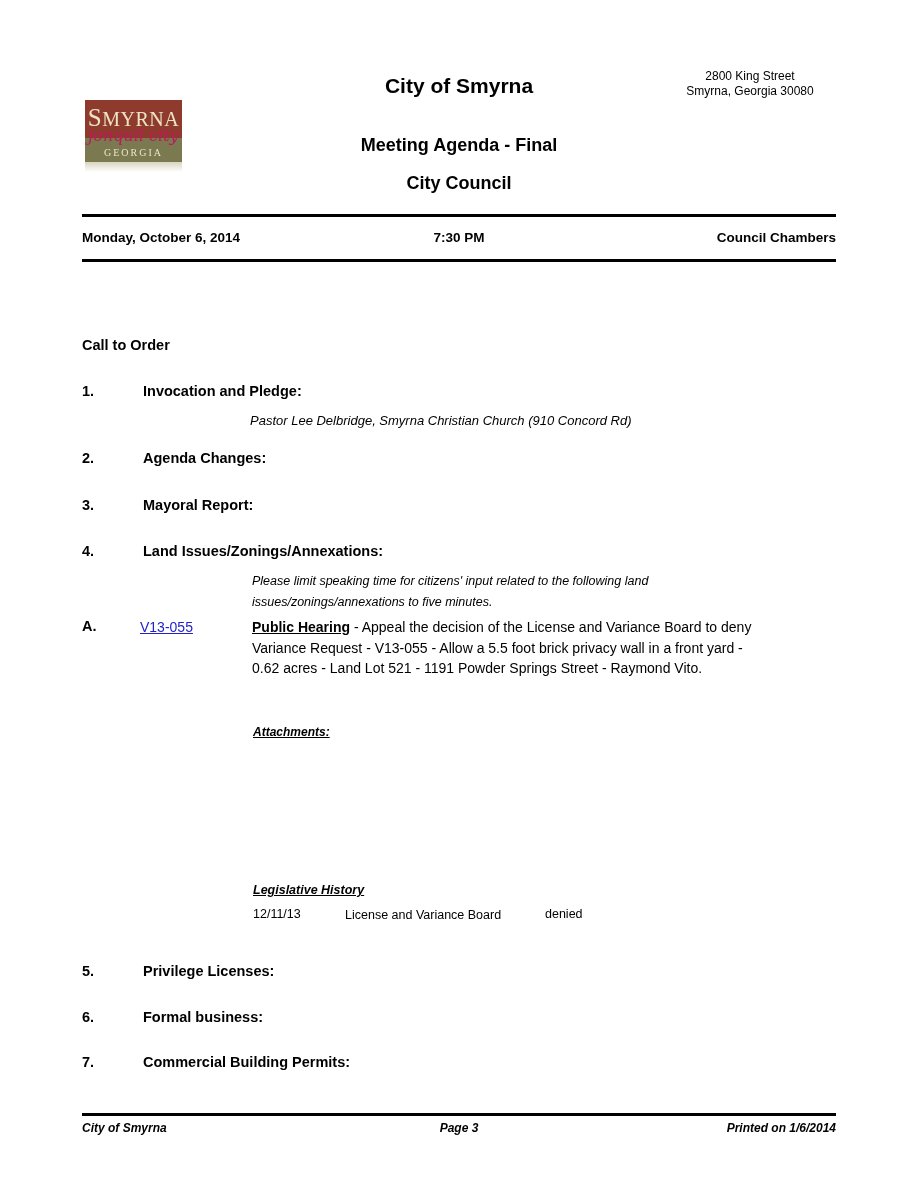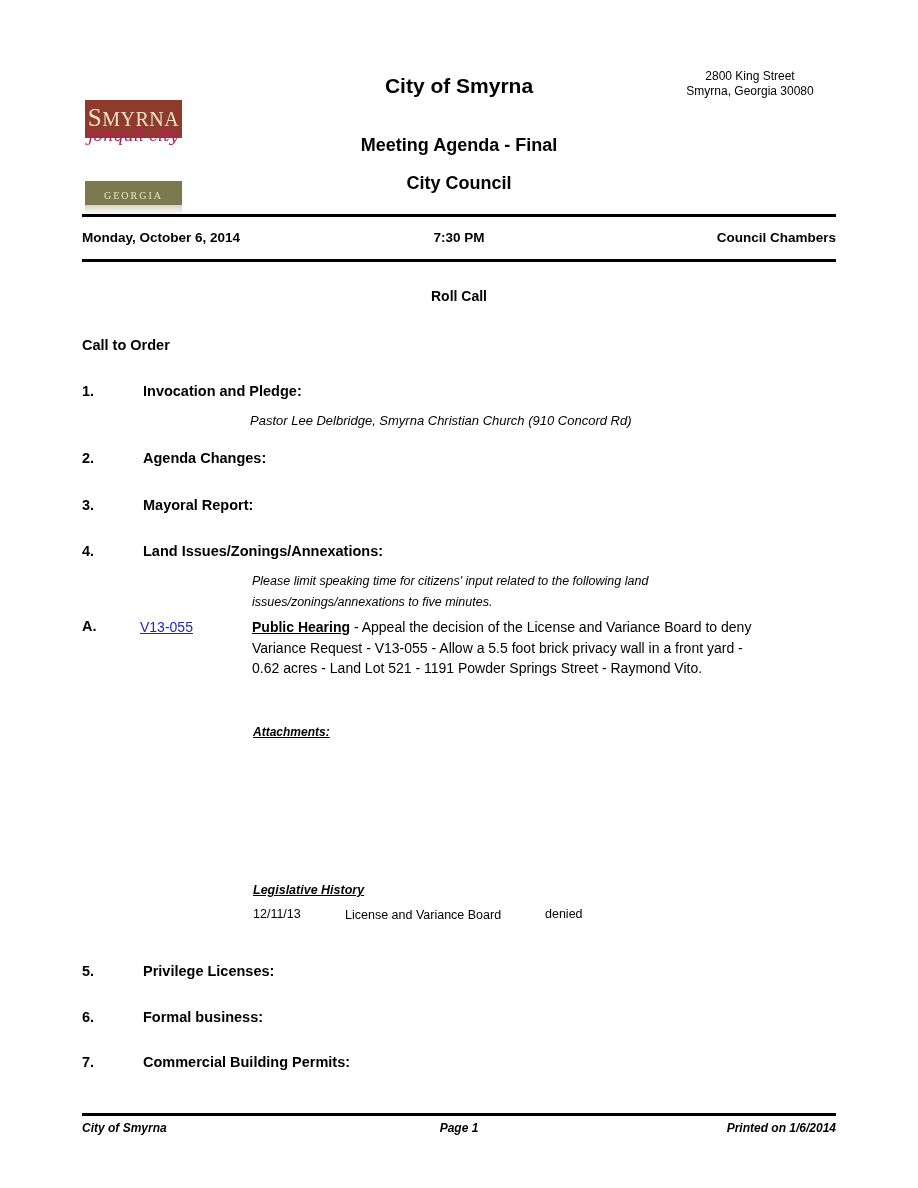--- a/index.html
+++ b/index.html
@@ -26,21 +26,20 @@
     text-align:center; overflow:hidden;
   }
   .logo-name {
     font-family:"Liberation Serif", serif;
     color:#EDE4C6; font-size:20px; line-height:36px; letter-spacing:0.5px;
   }
   .logo-name::first-letter { font-size:25px; }
   .logo-olive {
     height:24px; background:var(--logo-olive,#7B7950);
     text-align:center;
-    margin-top:43px;
   }
   .logo-state {
     font-family:"Liberation Serif", serif;
     color:#ECE4C6; font-size:10px; letter-spacing:2px; line-height:30px;
     display:block;
   }
   .logo-script {
     position:absolute; top:26px; left:0; width:100%; text-align:center;
     font-family:"DejaVu Serif", serif; font-style:italic;
     font-size:16px; color:#be185d; z-index:2; white-space:nowrap;
@@ -163,21 +162,20 @@
   <div class="rule rule-1"></div>
 
   <div class="three-col date-row">
     <span class="col-l">Monday, October 6, 2014</span>
     <span class="col-c">7:30 PM</span>
     <span class="col-r">Council Chambers</span>
   </div>
 
   <div class="rule rule-2"></div>
 
-  <div class="roll-call">Roll Call</div>
   <div class="call-to-order">Call to Order</div>
 
   <div class="agenda-item item-1">
     <span class="num">1.</span>
     <span class="title">Invocation and Pledge:</span>
   </div>
   <div class="note note-pastor">Pastor Lee Delbridge, Smyrna Christian Church (910 Concord Rd)</div>
 
   <div class="agenda-item item-2">
     <span class="num">2.</span>
@@ -221,17 +219,17 @@
   </div>
 
   <div class="agenda-item item-7">
     <span class="num">7.</span>
     <span class="title">Commercial Building Permits:</span>
   </div>
 
   <div class="rule rule-footer"></div>
   <div class="three-col footer-row">
     <span class="col-l">City of Smyrna</span>
-    <span class="col-c">Page 1</span>
+    <span class="col-c">Page 3</span>
     <span class="col-r">Printed on 1/6/2014</span>
   </div>
 
 </div>
 
 </body></html>

